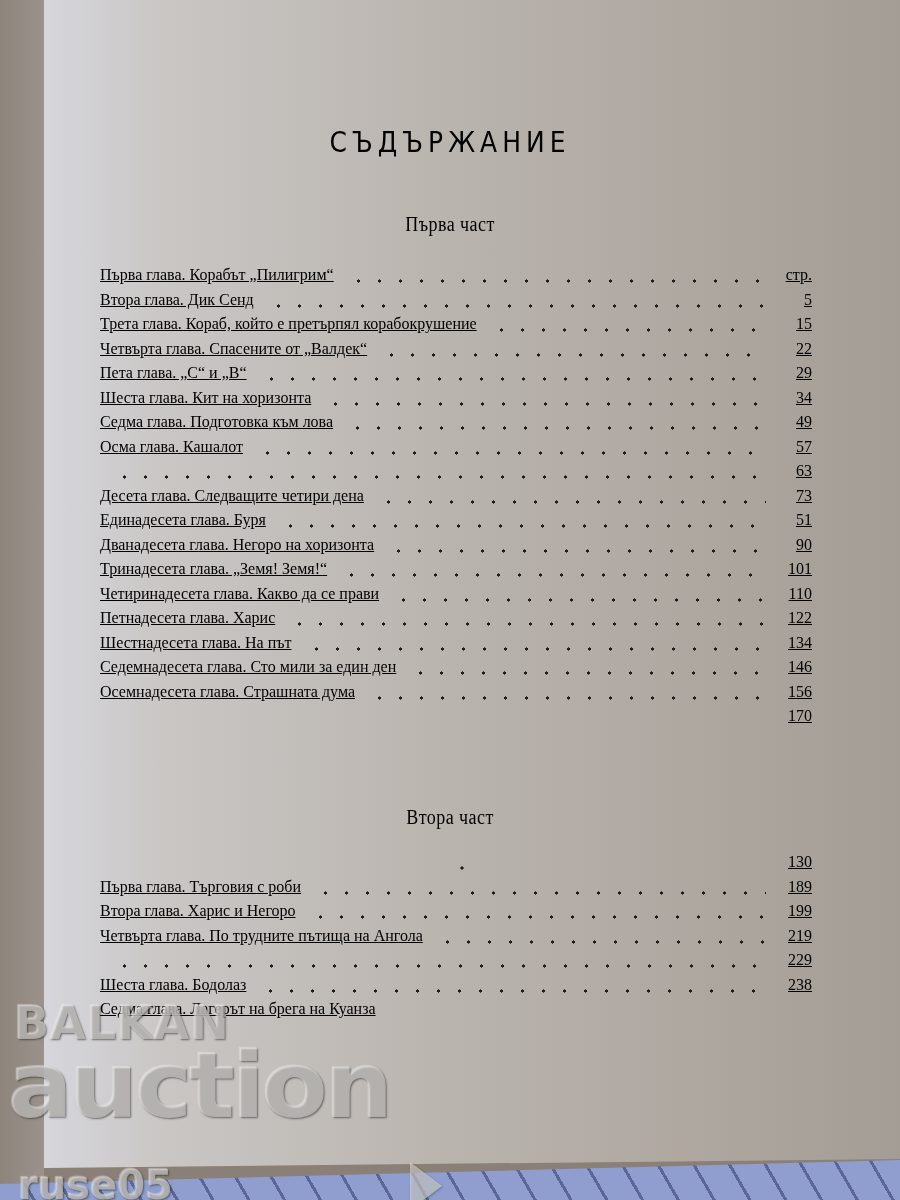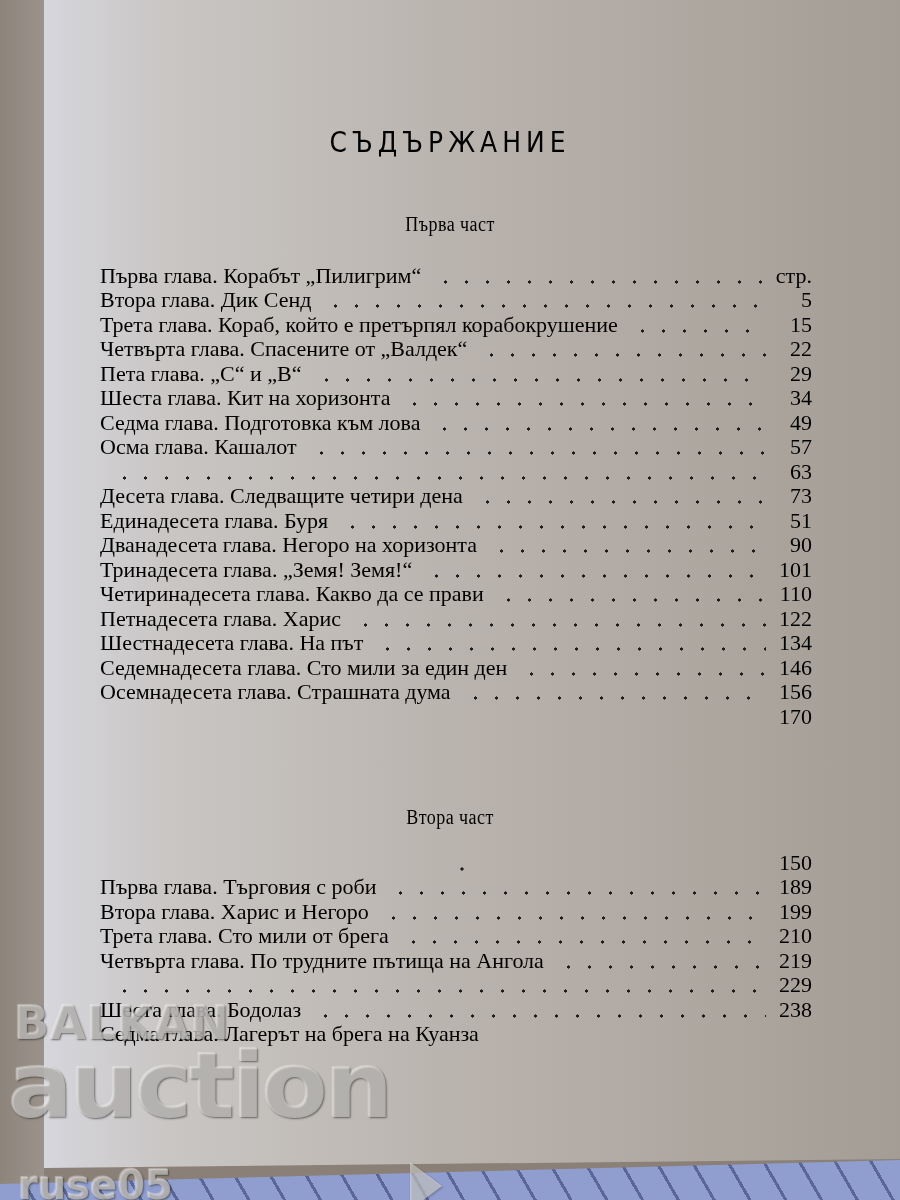--- a/index.html
+++ b/index.html
@@ -31,22 +31,22 @@
       position: absolute; left: 0; width: 900px; top: 128px; text-align: center;
       font-family: "DejaVu Sans", sans-serif; font-size: 25px; letter-spacing: 5px;
       transform: scaleY(1.15);
     }
     .part-heading {
       position: absolute; left: 0; width: 900px; text-align: center;
       font-size: 20px; letter-spacing: 0.5px; transform: scaleX(0.9);
     }
     .toc-list { position: absolute; left: 100px; width: 712px; }
     .toc-row {
-      height: 24.5px; display: flex; align-items: flex-end; font-size: 22px;
-      white-space: nowrap; line-height: 24px;
+      height: 24.5px; display: flex; align-items: center; font-size: 16px;
+      white-space: nowrap; line-height: 24px; text-decoration: underline;
     }
     .toc-title { flex: 0 0 auto; transform-origin: left; }
     .dots {
       flex: 1 1 auto; overflow: hidden; margin: 0 10px; height: 24px;
       background-image: radial-gradient(circle, #1e1c1a 1.4px, transparent 1.8px);
       background-size: 21px 24px; background-position: left 4px bottom -6px; background-repeat: repeat-x;
     }
     .page-num { flex: 0 0 auto; min-width: 36px; text-align: right; }
     .watermark {
       position: absolute; left: 8px; top: 1010px; color: rgba(235,232,228,0.55);
@@ -169,36 +169,31 @@
         <span class="dots" style="visibility:hidden"></span>
         <span class="page-num">170</span>
       </div>
   </div>
 
   <div class="part-heading" style="top:806px;">Втора част</div>
   <div class="toc-list" style="top:850px;">
     <div class="toc-row">
         <span class="toc-title"></span>
         <span class="dots" style="background-position:right 4px bottom -6px;background-size:600px 24px"></span>
-        <span class="page-num">150</span>
+        <span class="page-num">130</span>
       </div>
     <div class="toc-row">
         <span class="toc-title">Първа глава. Търговия с роби</span>
         <span class="dots"></span>
         <span class="page-num">189</span>
       </div>
     <div class="toc-row">
         <span class="toc-title">Втора глава. Харис и Негоро</span>
         <span class="dots"></span>
         <span class="page-num">199</span>
-      </div>
-    <div class="toc-row">
-        <span class="toc-title">Трета глава. Сто мили от брега</span>
-        <span class="dots"></span>
-        <span class="page-num">210</span>
       </div>
     <div class="toc-row">
         <span class="toc-title">Четвърта глава. По трудните пътища на Ангола</span>
         <span class="dots"></span>
         <span class="page-num">219</span>
       </div>
     <div class="toc-row">
         <span class="dots"></span>
         <span class="page-num">229</span>
       </div>

